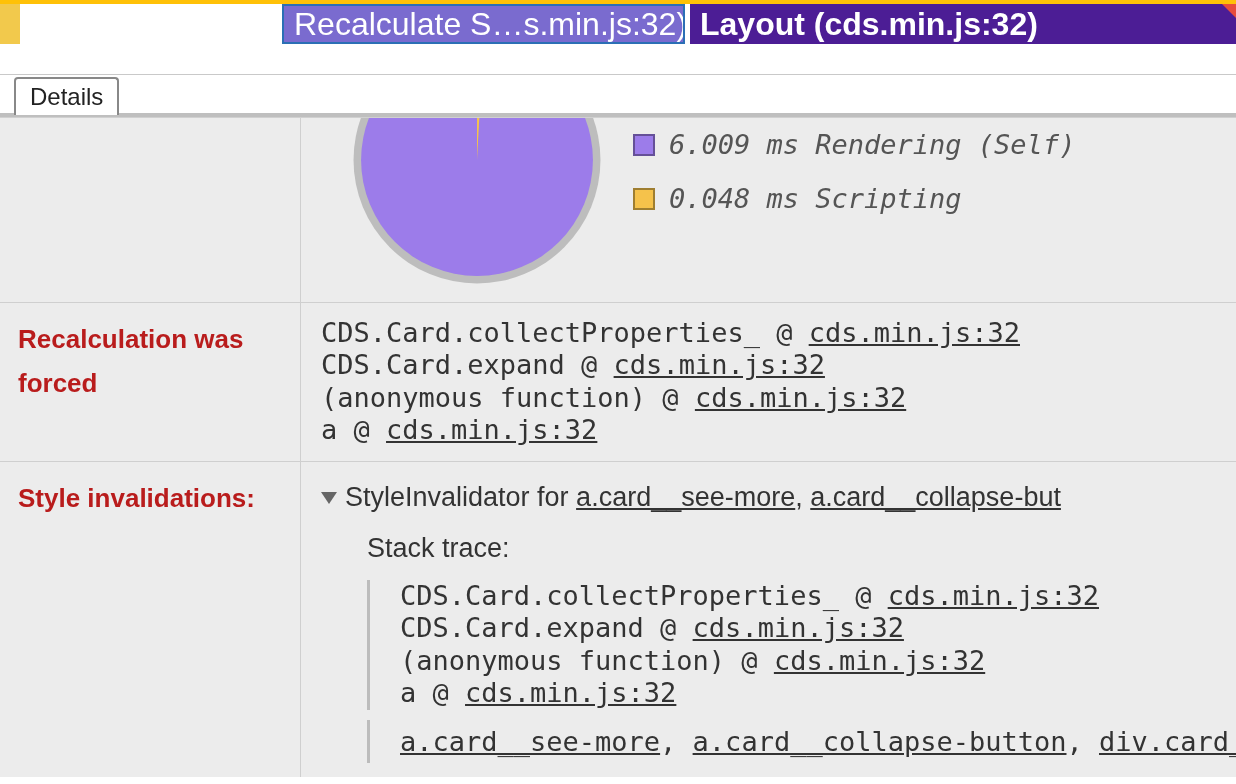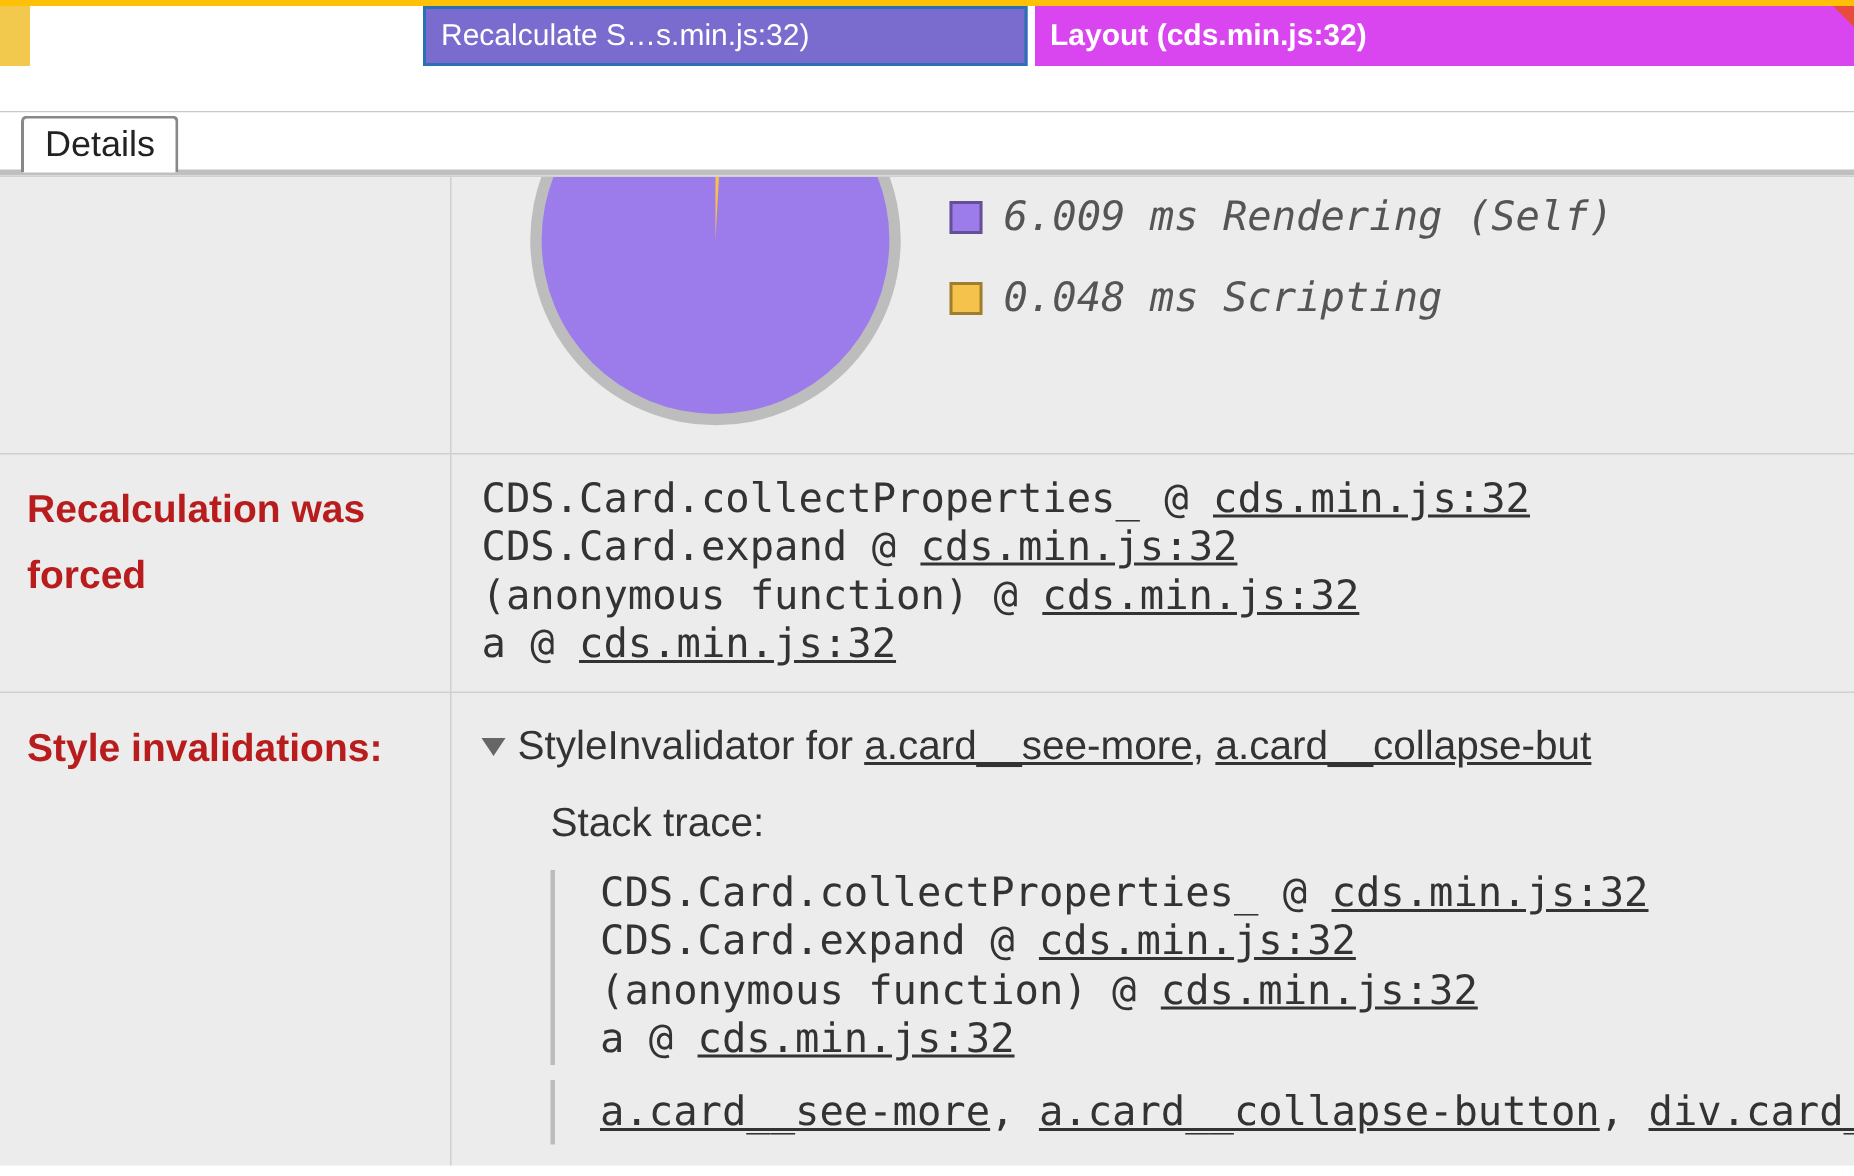--- a/index.html
+++ b/index.html
@@ -21,36 +21,36 @@
     background: #fff;
     border-top: 4px solid #ffc107;
   }
   .timeline .seg {
     position: absolute;
     top: 0;
     height: 40px;
     display: flex;
     align-items: center;
     padding: 0 10px;
-    font-size: 20px;
+    font-size: 32px;
     white-space: nowrap;
     overflow: hidden;
   }
   .seg-yellow-tiny {
     left: 0; width: 12px; background: #f2c94c;
   }
   .seg-recalc {
     left: 282px; width: 403px;
     background: #7a6bcf;
     color: #fff;
     border: 2px solid #2b6fb5;
   }
   .seg-layout {
     left: 690px; width: 546px;
-    background: #d946ef;
+    background: #4c1d95;
     color: #fff;
     font-weight: 600;
   }
   .seg-layout .redtri {
     position: absolute; right: -2px; top: -2px;
     width: 0; height: 0;
     border-top: 18px solid #e74c3c;
     border-left: 18px solid transparent;
   }
 

